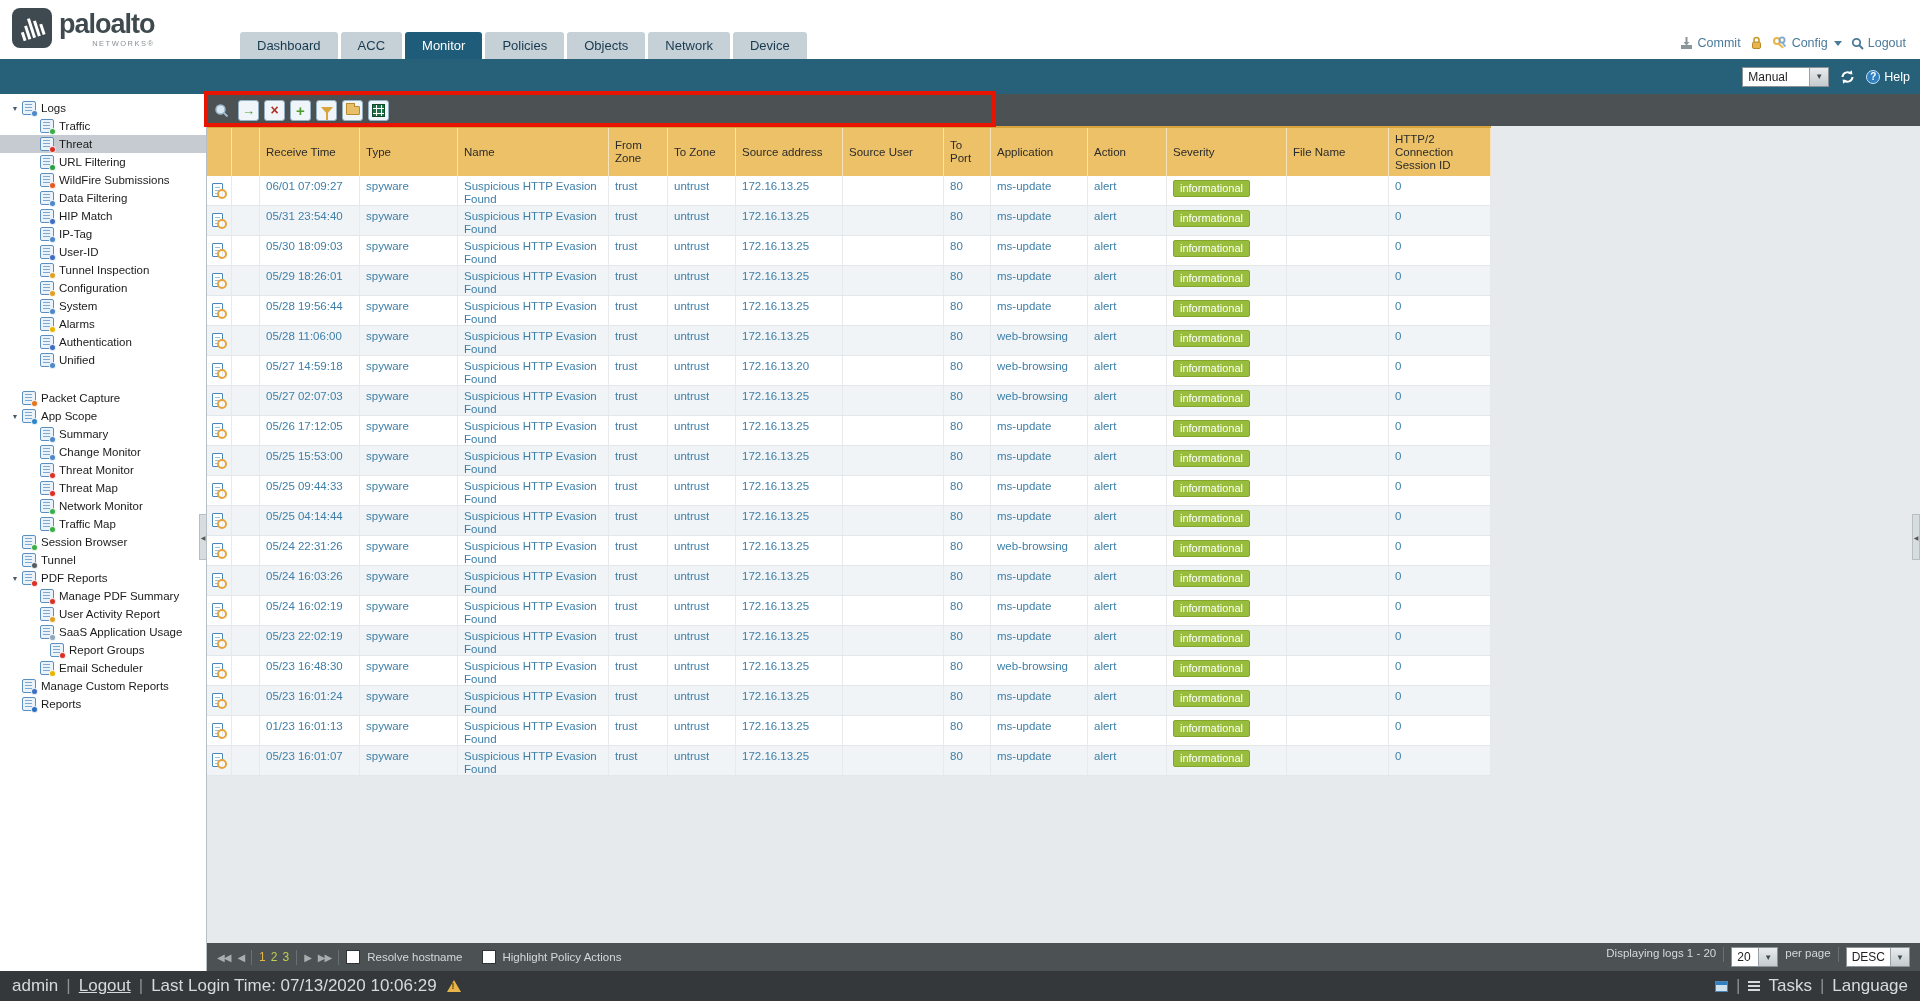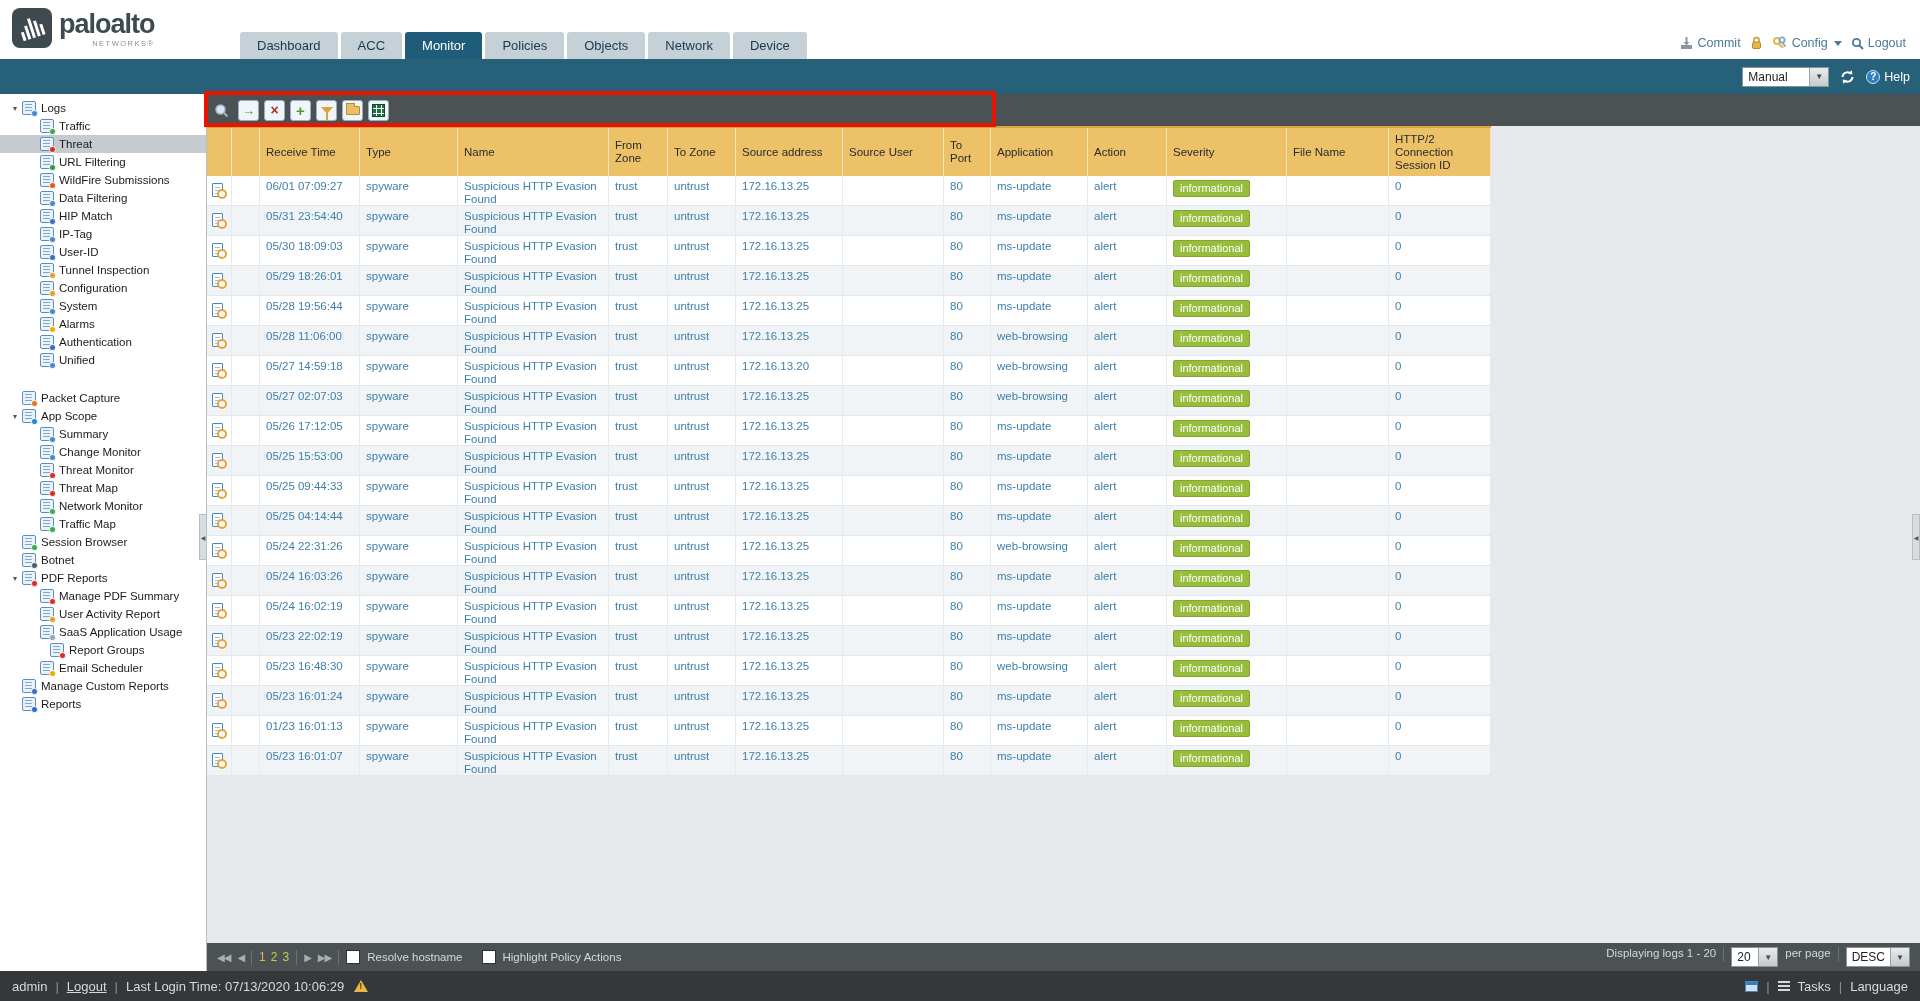--- a/index.html
+++ b/index.html
@@ -98,21 +98,21 @@
   .pbtn { color:#A7ADB1; font-size:10px; letter-spacing:-1px; cursor:default; }
   .psep { width:1px; height:15px; background:#6A7074; display:inline-block; }
   .pages { display:flex; gap:5px; font-size:12px; }
   .page { color:#C2CF52; }
   .page.current { color:#E8B54A; }
   .chk { width:14px; height:14px; background:#fff; border:1px solid #2F3335; display:inline-block; }
   .pright { margin-left:auto; display:flex; gap:7px; }
   .select.small .val { min-width:26px; }
 
   
-  .statusbar { height:30px; background:#34383B; color:#D6DADC; font-size:13px;
+  .statusbar { height:30px; background:#34383B; color:#D6DADC; font-size:17px;
     display:flex; align-items:center; padding:0 12px; gap:8px; }
   .statusbar .sep { color:#8A9094; }
   .logout { text-decoration:underline; cursor:default; }
   .warn { width:0; height:0; border-left:7px solid transparent; border-right:7px solid transparent;
     border-bottom:12px solid #E8B54A; position:relative; margin-left:2px; }
   .warn::after { content:"!"; position:absolute; left:-2px; top:1px; font-size:9px; font-weight:bold; color:#5A4500; }
   .sright { margin-left:auto; display:flex; align-items:center; gap:8px; }
   .win-ico { width:13px; height:11px; background:#CFE2EE; border:1px solid #4A86B8; position:relative; }
   .win-ico::before { content:""; position:absolute; left:0; right:0; top:0; height:3px; background:#2F7FC1; }
   .bars-ico { width:12px; height:2px; background:#D6DADC; box-shadow:0 4px 0 #D6DADC, 0 8px 0 #D6DADC; margin-bottom:8px; }
@@ -369,21 +369,21 @@
         <span class="tree-ico">
           <b class="dot" style="background: rgb(59, 174, 73);"></b>
         </span>
         <span class="tree-label">Session Browser</span>
       </div>
       <div class="tree-row" style="padding-left: 8px;">
         <span class="tri"></span>
         <span class="tree-ico">
           <b class="dot" style="background: rgb(85, 92, 96);"></b>
         </span>
-        <span class="tree-label">Botnet</span>
+        <span class="tree-label">Tunnel</span>
       </div>
       <div class="tree-row" style="padding-left: 8px;">
         <span class="tri">▼</span>
         <span class="tree-ico">
           <b class="dot" style="background: rgb(217, 48, 37);"></b>
         </span>
         <span class="tree-label">PDF Reports</span>
       </div>
       <div class="tree-row" style="padding-left: 26px;">
         <span class="tri"></span>

